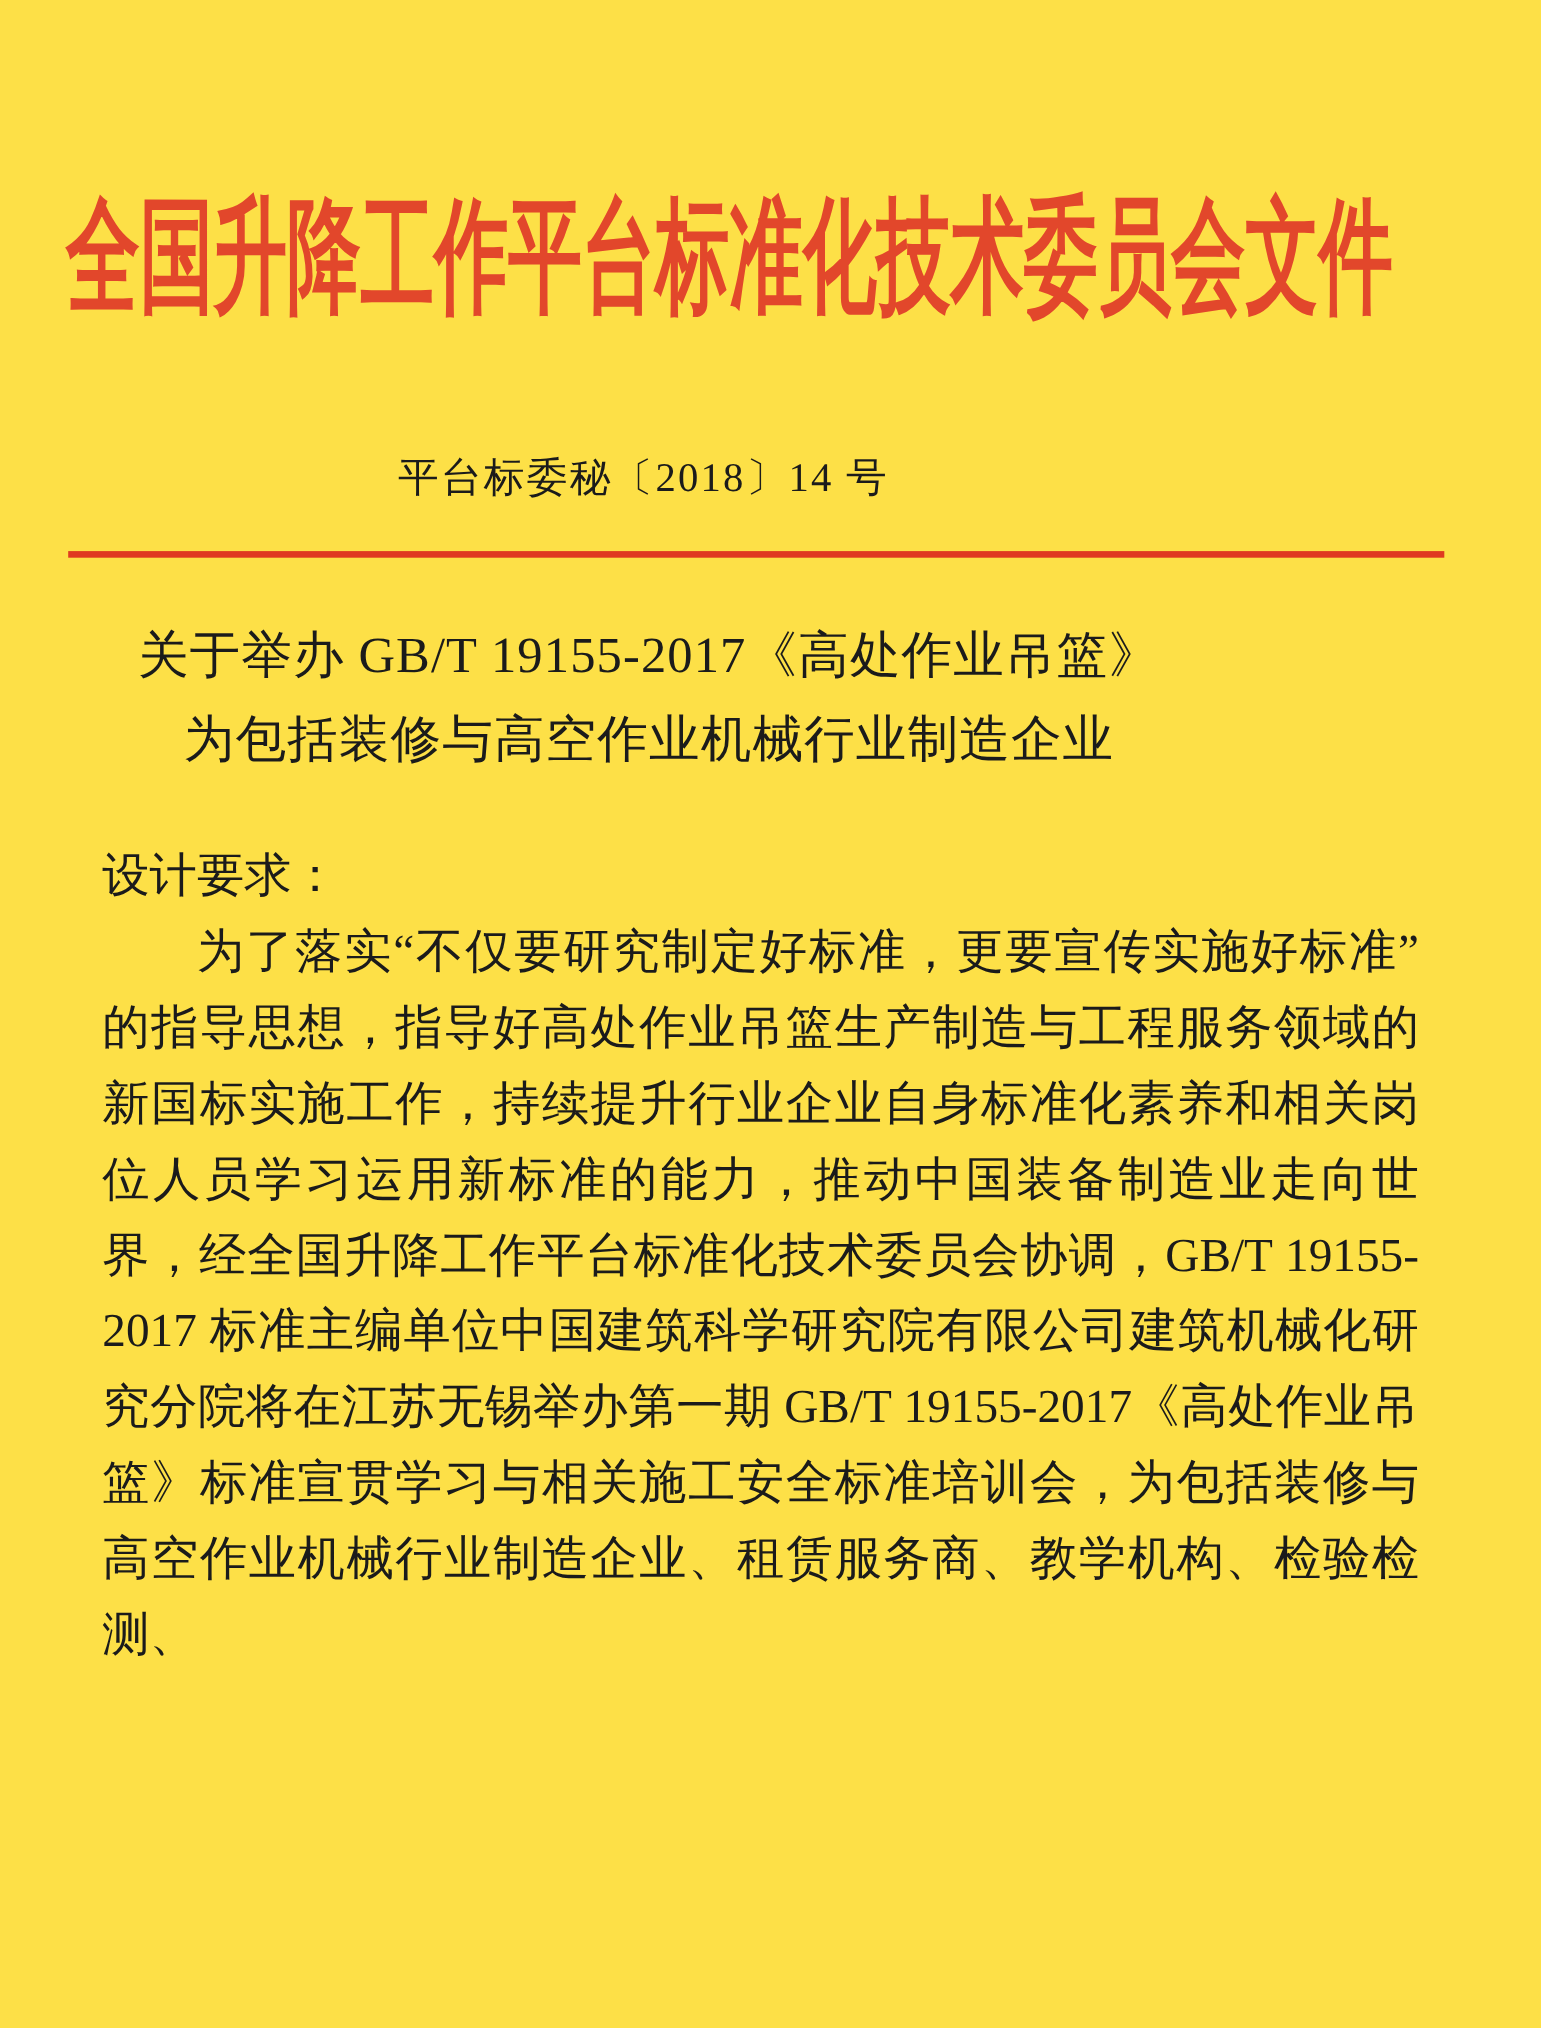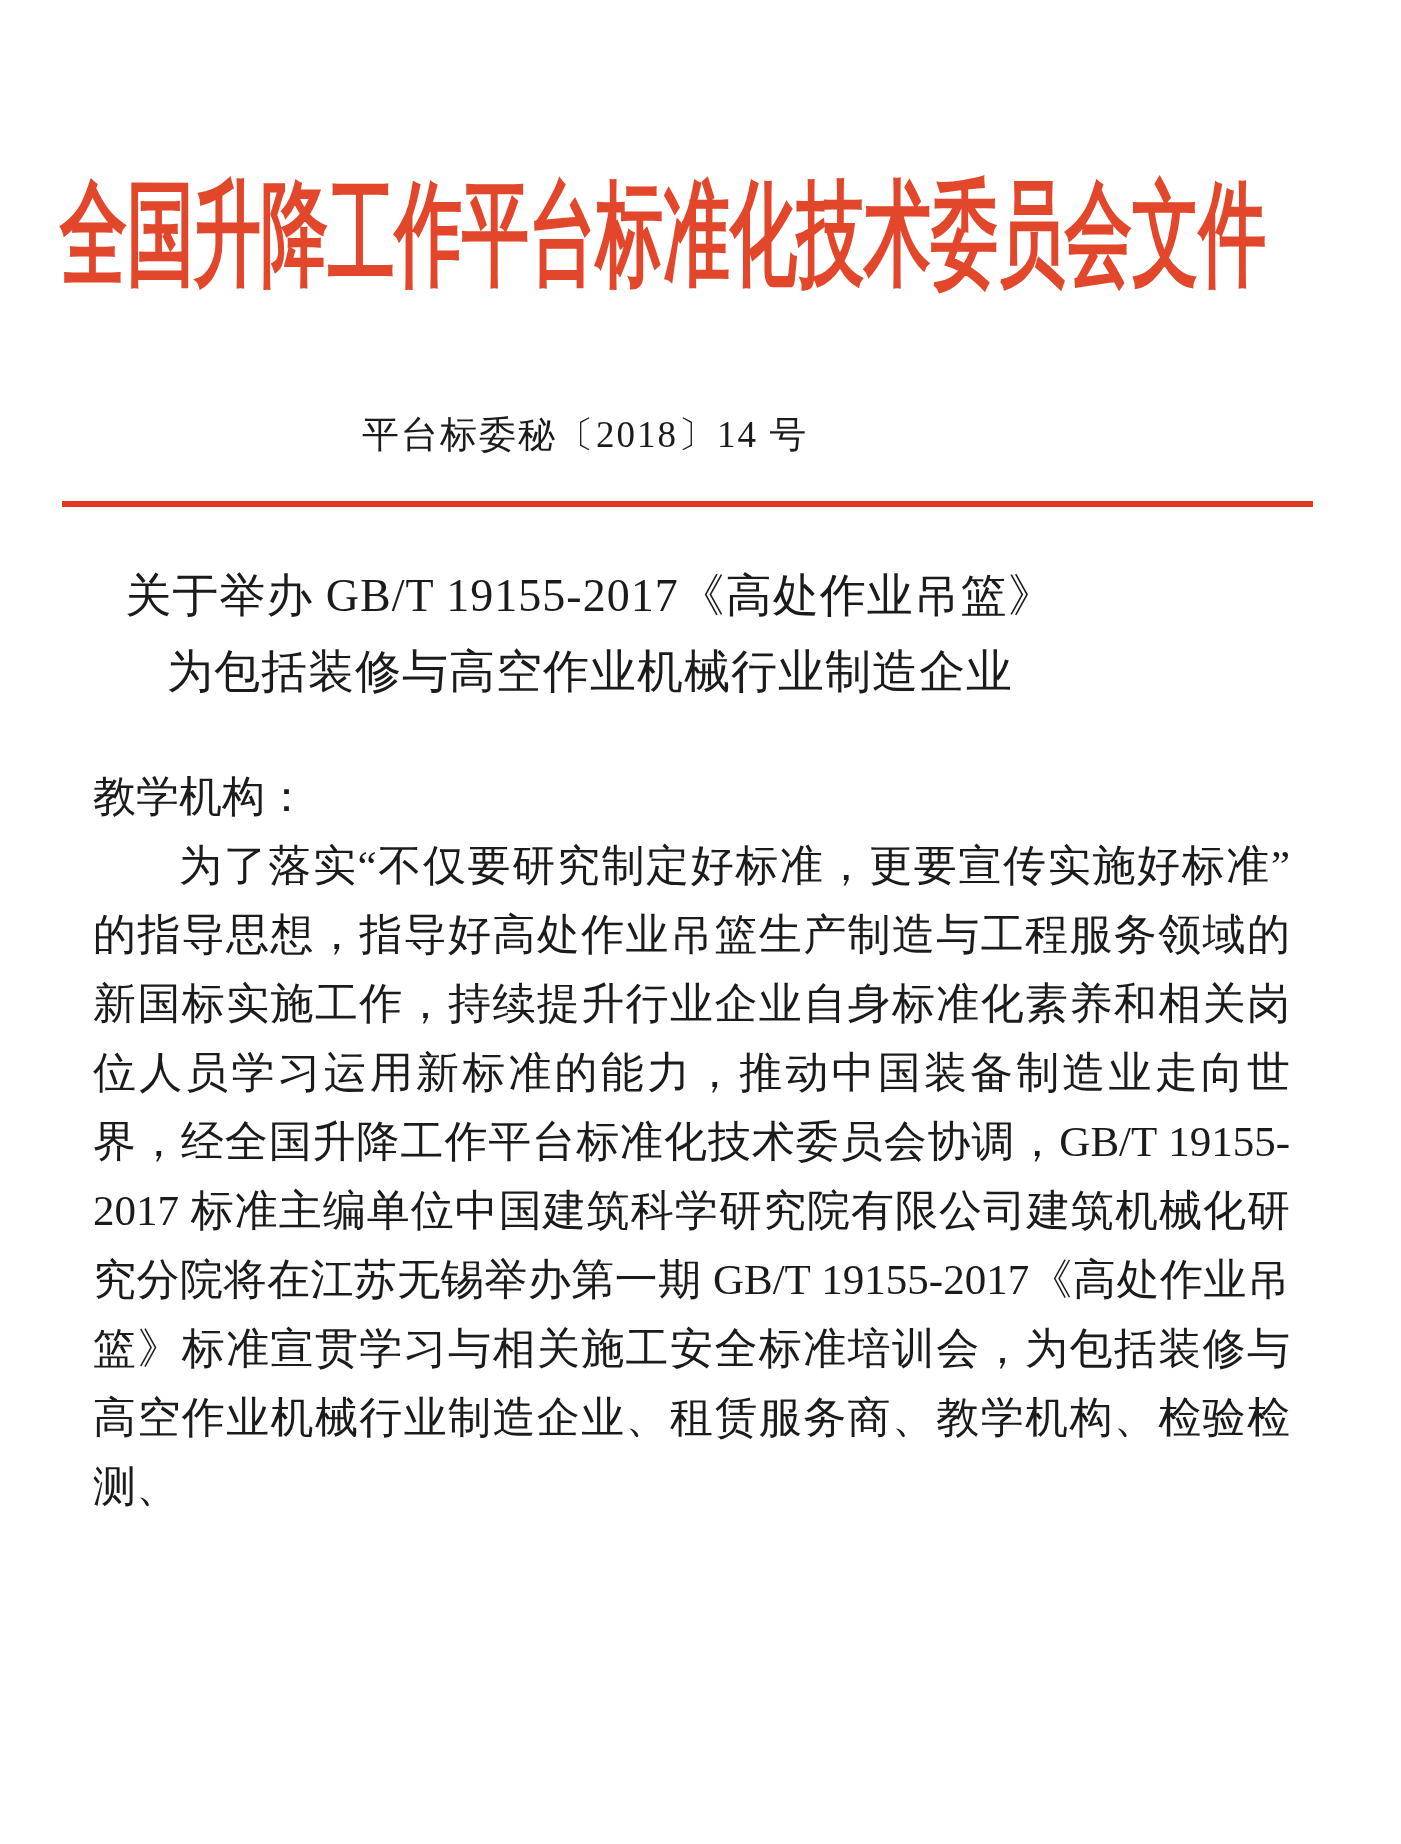--- a/index.html
+++ b/index.html
@@ -1,20 +1,20 @@
 <!DOCTYPE html>
 <html lang="zh"><head>
 <meta charset="utf-8">
 <style>
   html,body{margin:0;padding:0;background:#888;}
   .page{
     position:relative;
     width:1401px;height:1844px;
     margin:0 auto;
-    background:#ffffff;
+    background:#fde047;
     overflow:hidden;
     font-family:"Liberation Serif","DejaVu Serif",serif;
     color:#1b1b1b;
   }
   
   .org-title{
     position:absolute;
     top:178px;left:60px;width:1078px;
     text-align:center;
     font-size:67px;
@@ -76,17 +76,17 @@
   <div class="doc-number">平台标委秘〔2018〕14 号</div>
 
   <div class="red-rule"></div>
 
   <div class="notice-title">
     <div>关于举办 GB/T 19155-2017《高处作业吊篮》</div>
     <div>为包括装修与高空作业机械行业制造企业</div>
   </div>
 
   <div class="body-text">
-    <p>教学机构：</p>
+    <p>设计要求：</p>
     <p class="indent">为了落实“不仅要研究制定好标准，更要宣传实施好标准”的指导思想，指导好高处作业吊篮生产制造与工程服务领域的新国标实施工作，持续提升行业企业自身标准化素养和相关岗位人员学习运用新标准的能力，推动中国装备制造业走向世界，经全国升降工作平台标准化技术委员会协调，GB/T 19155-2017 标准主编单位中国建筑科学研究院有限公司建筑机械化研究分院将在江苏无锡举办第一期 GB/T 19155-2017《高处作业吊篮》标准宣贯学习与相关施工安全标准培训会，为包括装修与高空作业机械行业制造企业、租赁服务商、教学机构、检验检测、</p>
   </div>
 
 </div>
 
 </body></html>

